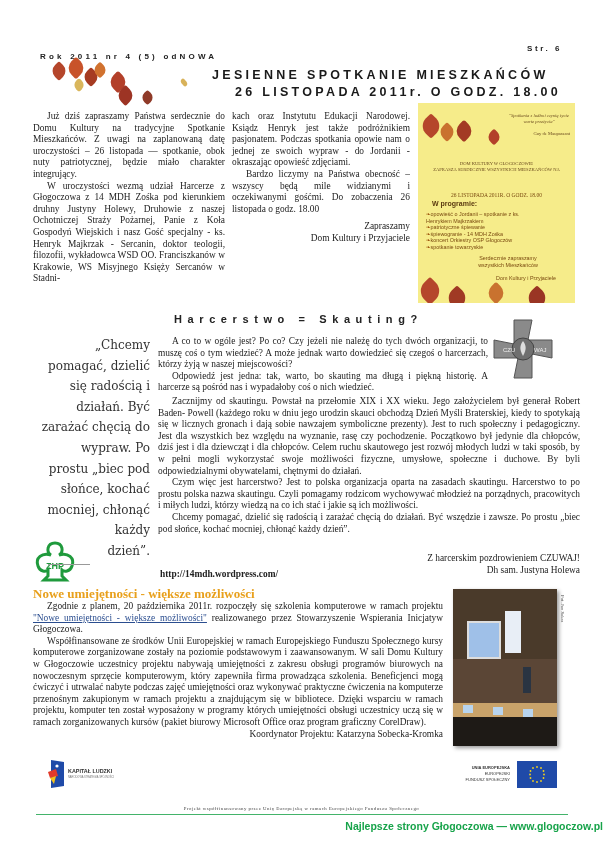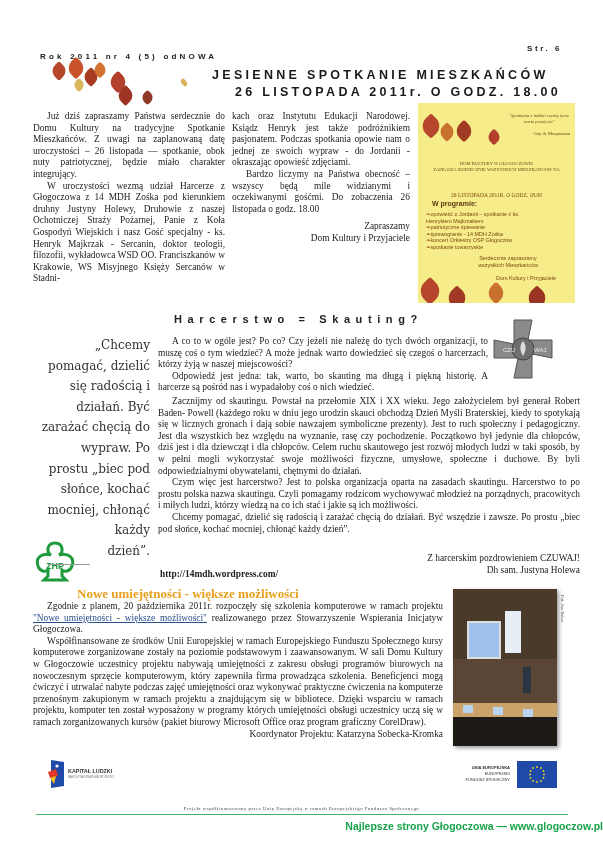--- a/index.html
+++ b/index.html
@@ -15,21 +15,21 @@
     .poster { background: #f6ec8a; overflow: hidden; }
     .poster .small { font-size: 4.6px; text-align: center; color: #6a4a1e; line-height: 6px; }
     .poster .big { font-family: "Liberation Sans", sans-serif; font-size: 15px; text-align: center; color: #7a4a10; letter-spacing: 0.5px; line-height: 16px; }
     .poster .date { font-size: 5.5px; text-align: center; color: #7a4a10; }
     .poster .prog { font-family: "Liberation Sans", sans-serif; font-size: 7px; color: #5b3a10; font-weight: bold; }
     .poster ul { list-style: none; font-family: "Liberation Sans", sans-serif; font-size: 5.4px; color: #7a4a10; line-height: 6.6px; }
     .poster ul li::before { content: "\2767 "; color: #a05a10; }
     .poster .sign { font-family: "Liberation Sans", sans-serif; font-size: 5.4px; color: #7a4a10; text-align: center; line-height: 6.6px; }
     .quote { font-family: "DejaVu Serif", serif; font-size: 12px; line-height: 20.6px; text-align: right; color: #333; }
     .h2 { font-family: "Liberation Sans", sans-serif; font-weight: bold; font-size: 11px; letter-spacing: 5.6px; color: #222; white-space: nowrap; }
-    .orange-title { font-family: "Liberation Serif", serif; font-weight: bold; font-size: 13px; color: #e8a01c; margin-left: 44px; }
+    .orange-title { font-family: "Liberation Serif", serif; font-weight: bold; font-size: 13px; color: #e8a01c; }
     a.lnk { color: #2a4d8f; text-decoration: underline; }
     .footer-txt { font-size: 4.8px; color: #444; letter-spacing: 0.5px; text-align: center; }
     .green-line { background: #43b36a; height: 1px; }
     .green-foot { font-family: "Liberation Sans", sans-serif; font-weight: bold; font-size: 10.5px; color: #17a34a; text-align: right; }
   </style>
 </head>
 <body>
 
 <div class="abs hdr" style="left:40px; top:52px;">Rok 2011 nr 4 (5) odNOWA</div>
 <div class="abs hdr" style="left:527px; top:44px; letter-spacing:2.6px;">Str. 6</div>

